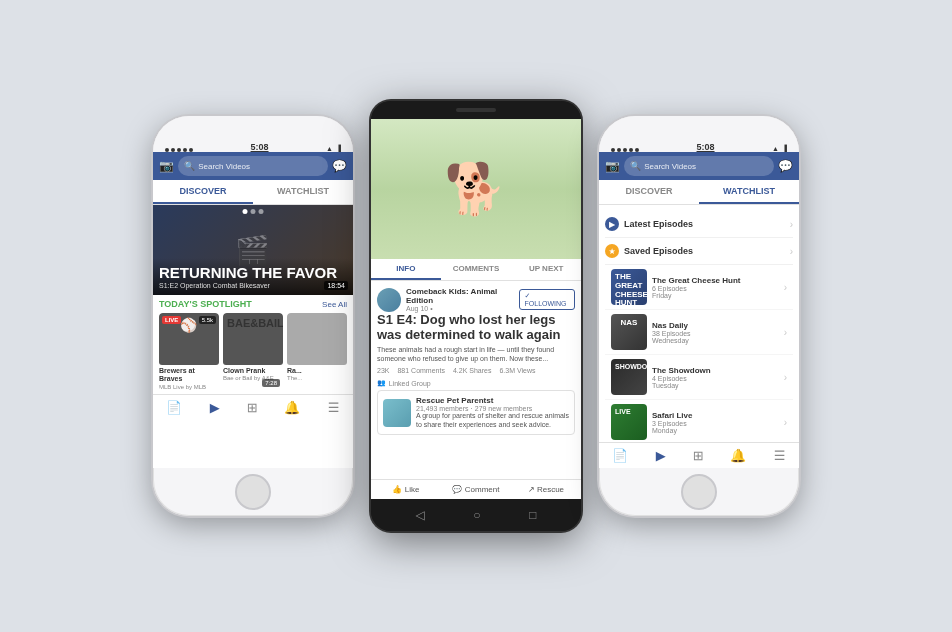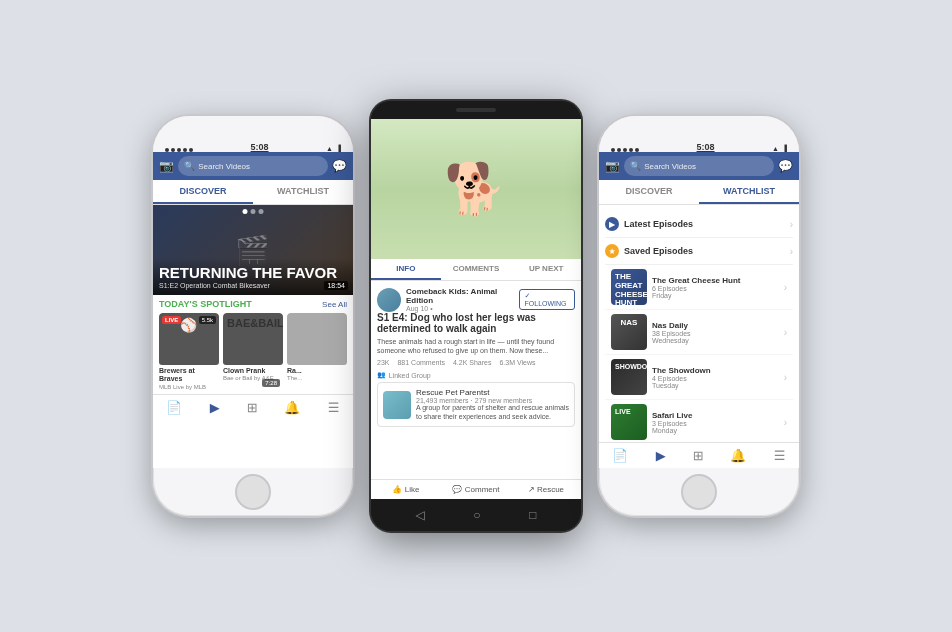--- a/index.html
+++ b/index.html
@@ -261,32 +261,32 @@
     .following-btn {
       margin-left: auto;
       background: #fff;
       border: 1px solid #3b5998;
       border-radius: 3px;
       padding: 2px 5px;
       font-size: 7px;
       color: #3b5998;
       display: flex; align-items: center; gap: 2px;
     }
-    .ep-title { font-size: 10px; font-weight: 700; color: #333; margin-bottom: 3px; }
+    .ep-title { font-size: 13px; font-weight: 700; color: #333; margin-bottom: 3px; }
     .ep-desc { font-size: 7px; color: #555; line-height: 1.3; margin-bottom: 4px; }
     .reactions-row { display: flex; align-items: center; gap: 8px; margin-bottom: 5px; }
     .reaction-count { font-size: 7px; color: #888; }
     .linked-group-box {
       border: 1px solid #e0e0e0;
       border-radius: 4px;
       padding: 5px;
       display: flex; align-items: center; gap: 5px;
     }
     .group-avatar { width: 28px; height: 28px; border-radius: 4px; background: linear-gradient(135deg, #7abecc, #5a9eb0); flex-shrink: 0; }
-    .group-title { font-size: 8px; font-weight: 400; color: #333; }
+    .group-title { font-size: 8px; font-weight: 700; color: #333; }
     .group-members { font-size: 7px; color: #888; }
     .group-desc { font-size: 7px; color: #555; line-height: 1.2; }
     .linked-group-label { font-size: 7px; color: #888; margin-bottom: 3px; display: flex; align-items: center; gap: 3px; }
 
     .video-actions {
       display: flex; border-top: 1px solid #e0e0e0; flex-shrink: 0;
     }
     .video-action { flex: 1; text-align: center; padding: 5px 0; font-size: 8px; color: #555; }
 
     

